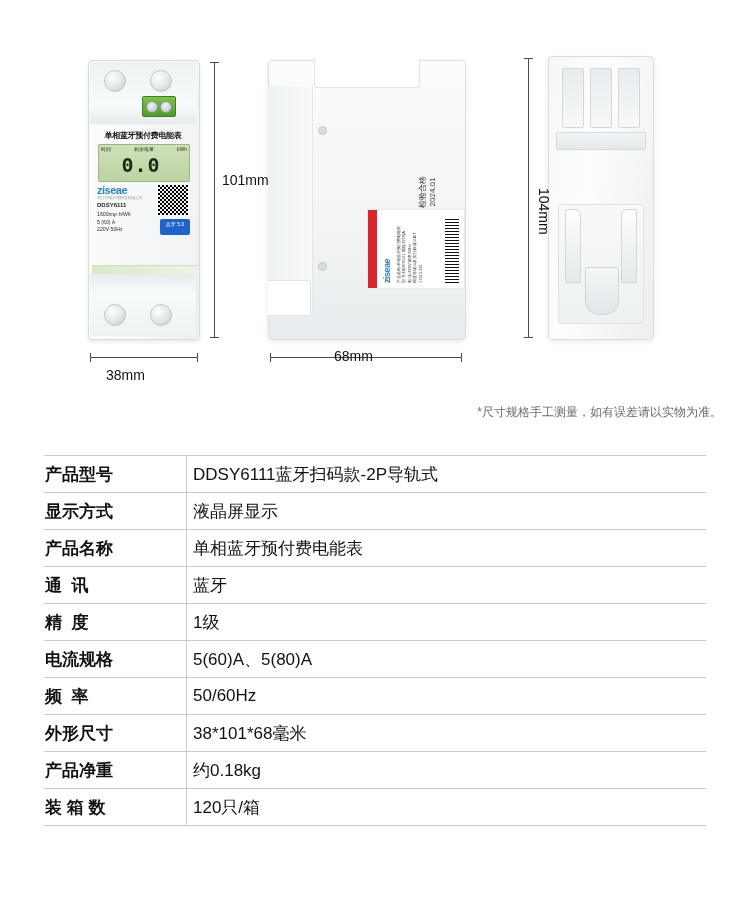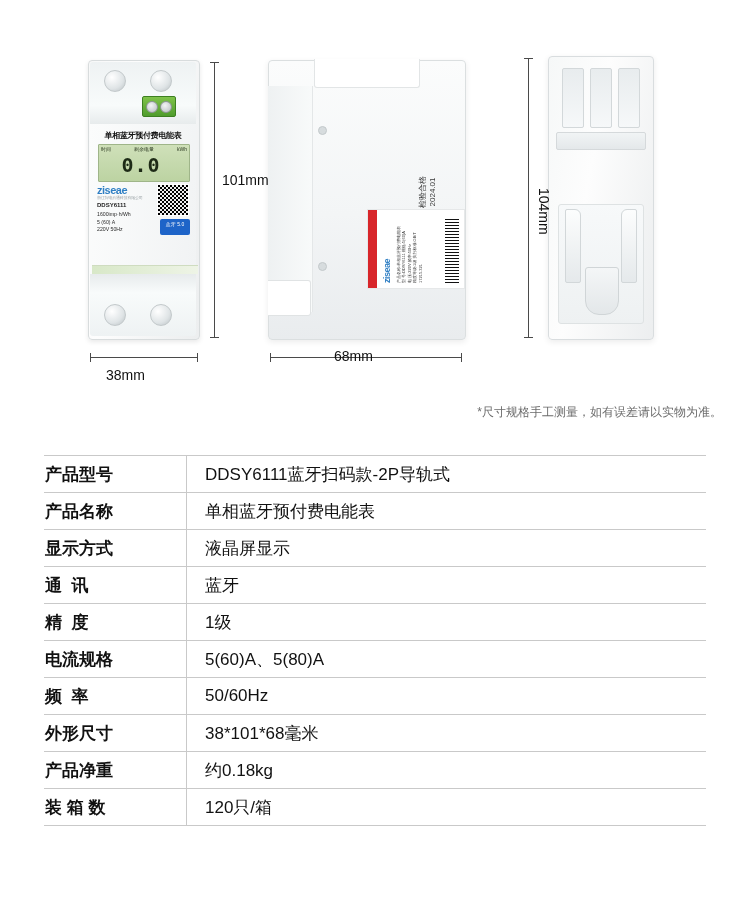--- a/index.html
+++ b/index.html
@@ -422,21 +422,21 @@
   }
   .spec-table td.k {
     width: 140px;
     font-weight: bold;
     text-align: left;
     border-right: 1px solid #c9c9c9;
     letter-spacing: 0px;
     white-space: pre;
   }
   .spec-table td.v {
-    padding-left: 18px;
+    padding-left: 6px;
     font-weight: normal;
   }
 </style>
 </head>
 <body>
 
 <div class="photo-area">
 
   <div class="front-view">
     <div class="fv-body"></div>
@@ -530,28 +530,28 @@
   <div class="footnote">*尺寸规格手工测量，如有误差请以实物为准。</div>
 </div>
 
 <table class="spec-table">
   <tbody>
     <tr>
       <td class="k">产品型号</td>
       <td class="v">DDSY6111蓝牙扫码款-2P导轨式</td>
     </tr>
     <tr>
+      <td class="k">显示方式</td>
+      <td class="v">液晶屏显示</td>
+    </tr>
+    <tr>
       <td class="k">产品名称</td>
       <td class="v">单相蓝牙预付费电能表</td>
     </tr>
     <tr>
-      <td class="k">显示方式</td>
-      <td class="v">液晶屏显示</td>
-    </tr>
-    <tr>
       <td class="k">通  讯</td>
       <td class="v">蓝牙</td>
     </tr>
     <tr>
       <td class="k">精  度</td>
       <td class="v">1级</td>
     </tr>
     <tr>
       <td class="k">电流规格</td>
       <td class="v">5(60)A、5(80)A</td>

